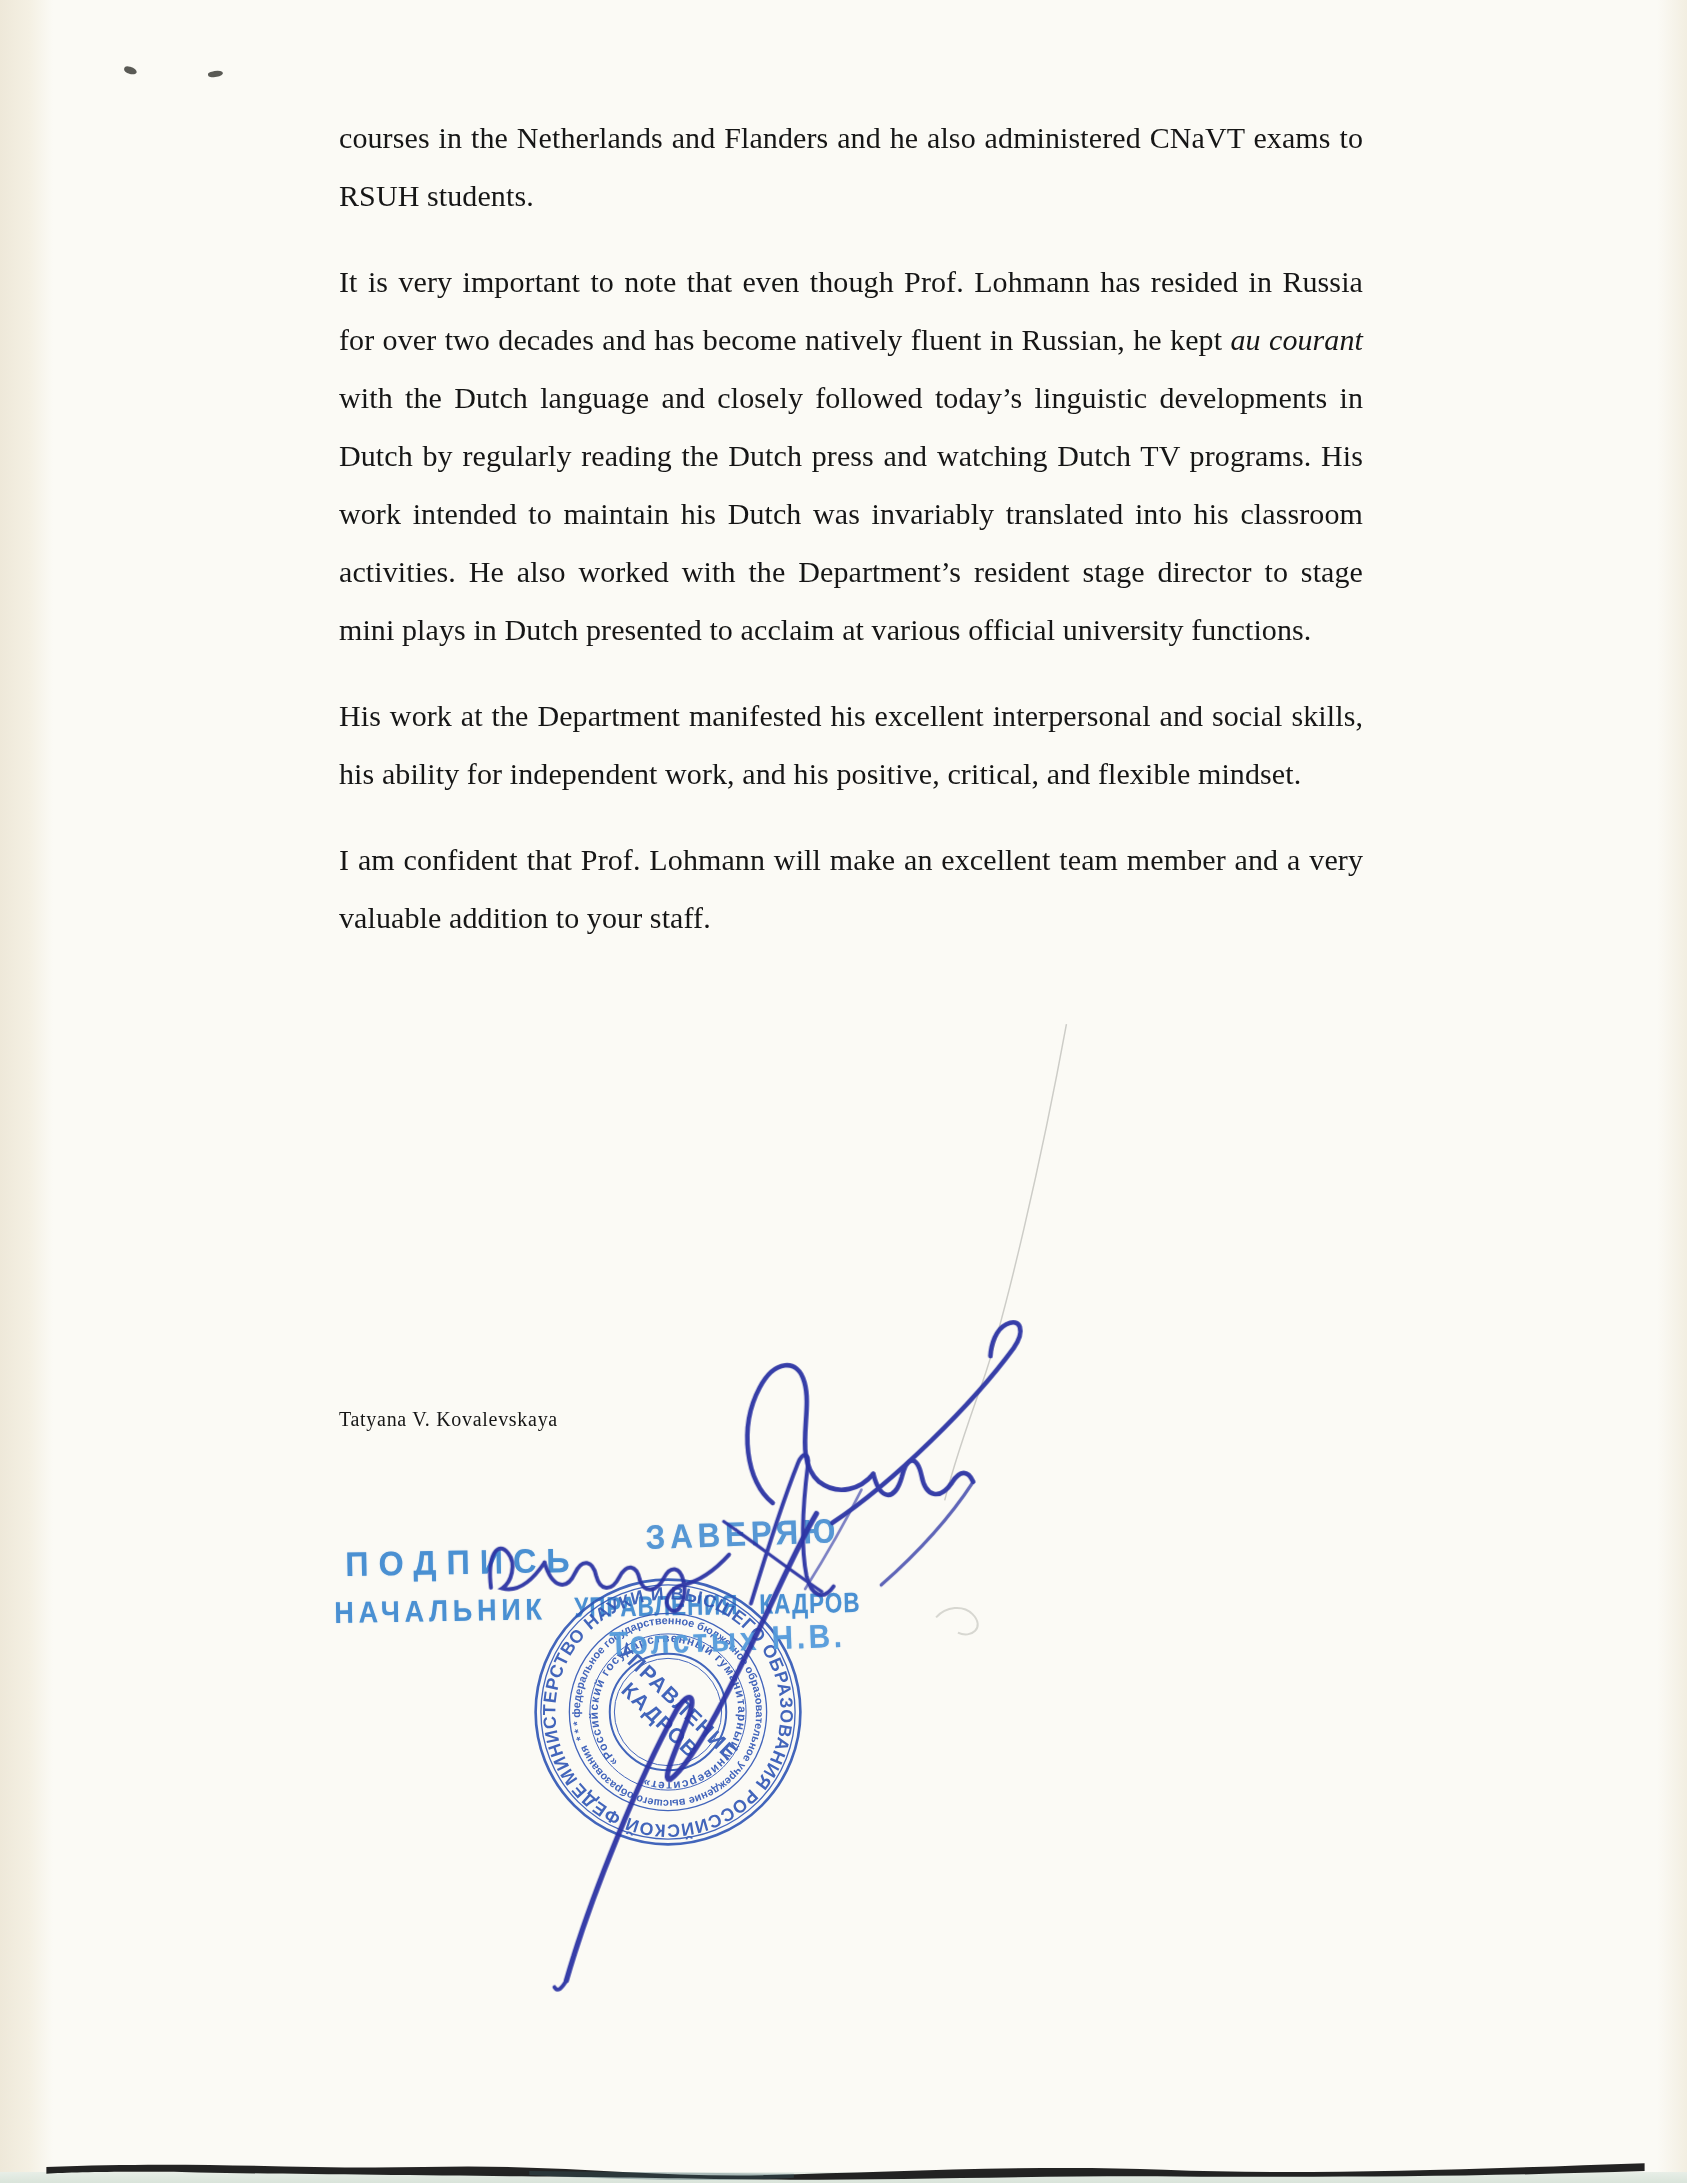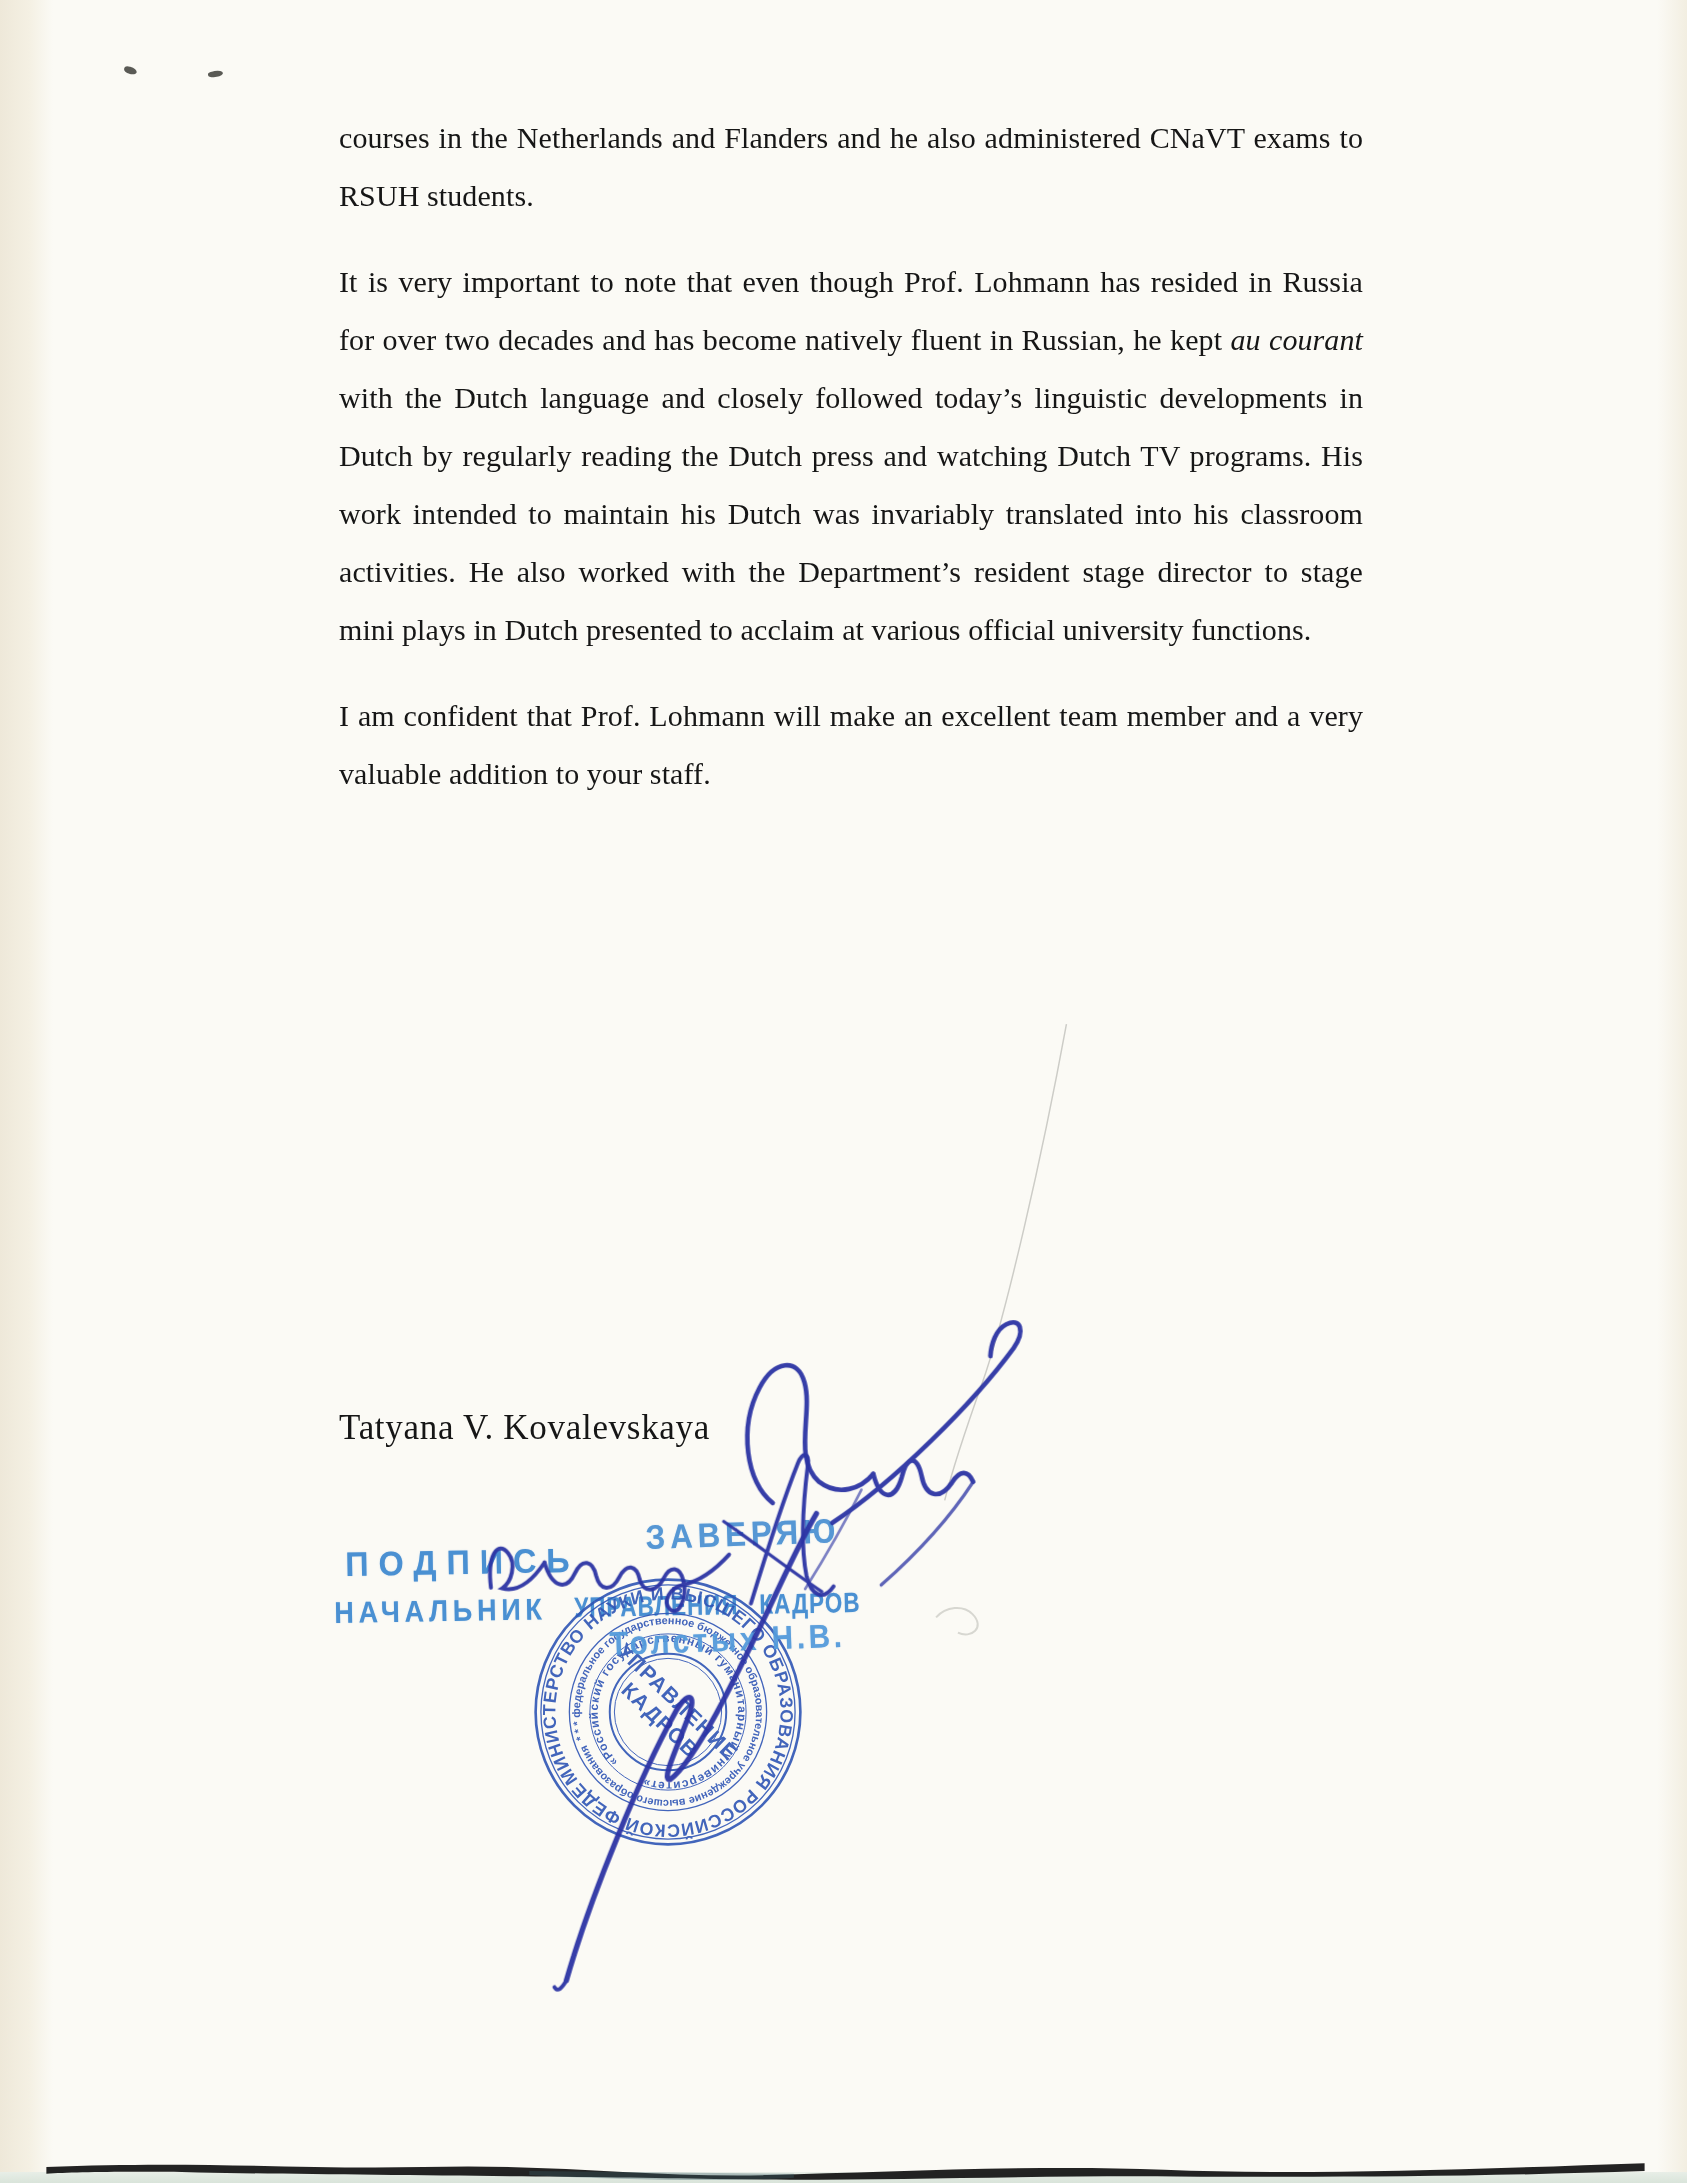--- a/index.html
+++ b/index.html
@@ -16,21 +16,21 @@
     background:linear-gradient(#e8eee7,#d9e4da);}
   .textblock{
     position:absolute;left:339px;top:109px;width:1024px;z-index:2;
     font-size:30px;line-height:58px;text-align:justify;
     letter-spacing:0.1px;
   }
   .textblock p{margin:0 0 28px 0;}
   .textblock i{font-style:italic;}
   .signatory{
     position:absolute;left:339px;top:1408px;z-index:2;
-    font-size:35px;letter-spacing:0.7px;
+    font-size:20px;letter-spacing:0.7px;
   }
   .stamp-pale{
     position:absolute;z-index:2;color:#4a90d2;
     font-family:"Liberation Sans", sans-serif;font-weight:700;
     text-shadow:0 0 1.3px rgba(88,150,212,.45);
     white-space:nowrap;transform-origin:left top;
   }
   .podpis{left:345px;top:1545px;font-size:34px;letter-spacing:10.6px;transform:rotate(-1deg) scaleX(.95);}
   .zaveryayu{left:645px;top:1518px;font-size:34px;letter-spacing:5.3px;transform:rotate(-2deg) scaleX(.92);opacity:.93;}
   .nachalnik{left:334px;top:1596px;font-size:30px;letter-spacing:5.3px;transform:rotate(-1deg) scaleX(.9);}
@@ -57,20 +57,21 @@
   <div class="edge-left"></div>
   <div class="edge-right"></div>
   <div class="edge-bottom"></div>
 
   <div class="speck" style="left:124px;top:67px;width:13.2px;height:6.6px;transform:rotate(15deg);"></div>
   <div class="speck" style="left:208px;top:71px;width:14.6px;height:6px;transform:rotate(-10deg);"></div>
 
   <div class="textblock">
     <p><span>courses in the Netherlands and Flanders and he also administered CNaVT exams to RSUH students.</span><i></i><span></span></p>
     <p><span>It is very important to note that even though Prof. Lohmann has resided in Russia for over two decades and has become natively fluent in Russian, he kept </span><i>au courant</i><span> with the Dutch language and closely followed today’s linguistic developments in Dutch by regularly reading the Dutch press and watching Dutch TV programs. His work intended to maintain his Dutch was invariably translated into his classroom activities. He also worked with the Department’s resident stage director to stage mini plays in Dutch presented to acclaim at various official university functions.</span></p>
+    <p><span>His work at the Department manifested his excellent interpersonal and social skills, his ability for independent work, and his positive, critical, and flexible mindset.</span><i></i><span></span></p>
     <p><span>I am confident that Prof. Lohmann will make an excellent team member and a very valuable addition to your staff.</span><i></i><span></span></p>
   </div>
 
   <div class="signatory">Tatyana V. Kovalevskaya</div>
 
   <div class="stamp-pale podpis">ПОДПИСЬ</div>
   <div class="stamp-pale zaveryayu">ЗАВЕРЯЮ</div>
   <div class="stamp-pale nachalnik">НАЧАЛЬНИК</div>
   <div class="stamp-pale upr-kadrov">УПРАВЛЕНИЯ КАДРОВ</div>
   <div class="stamp-pale tolstykh">Толстых Н.В.</div>

